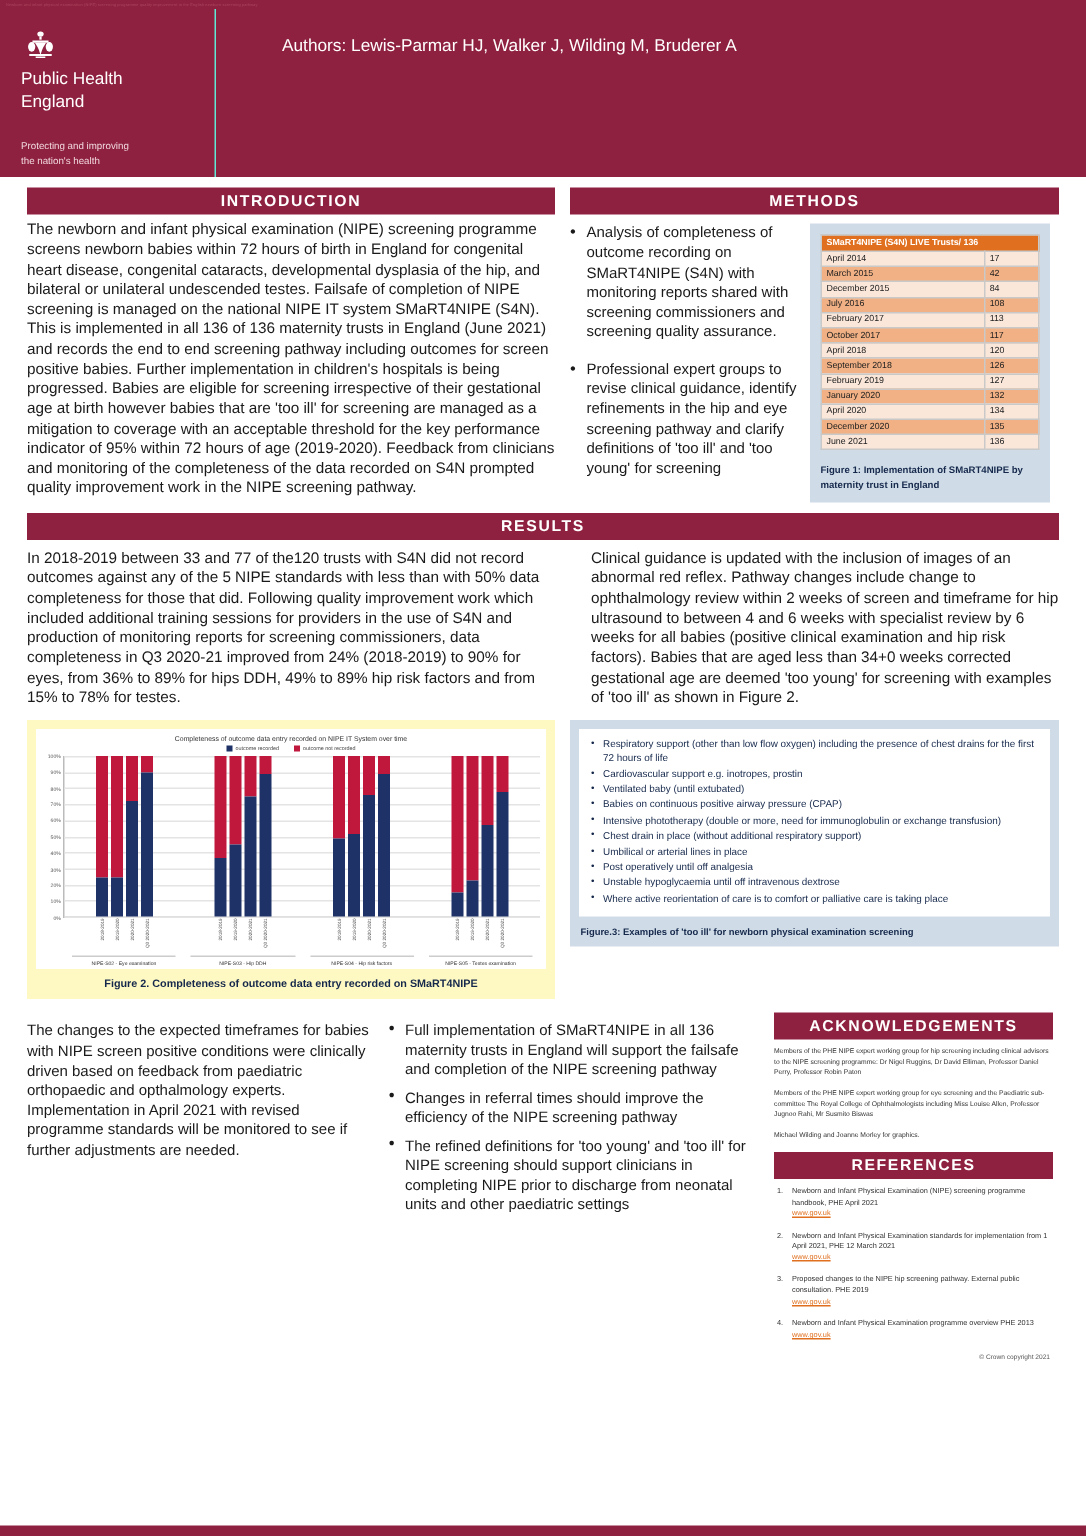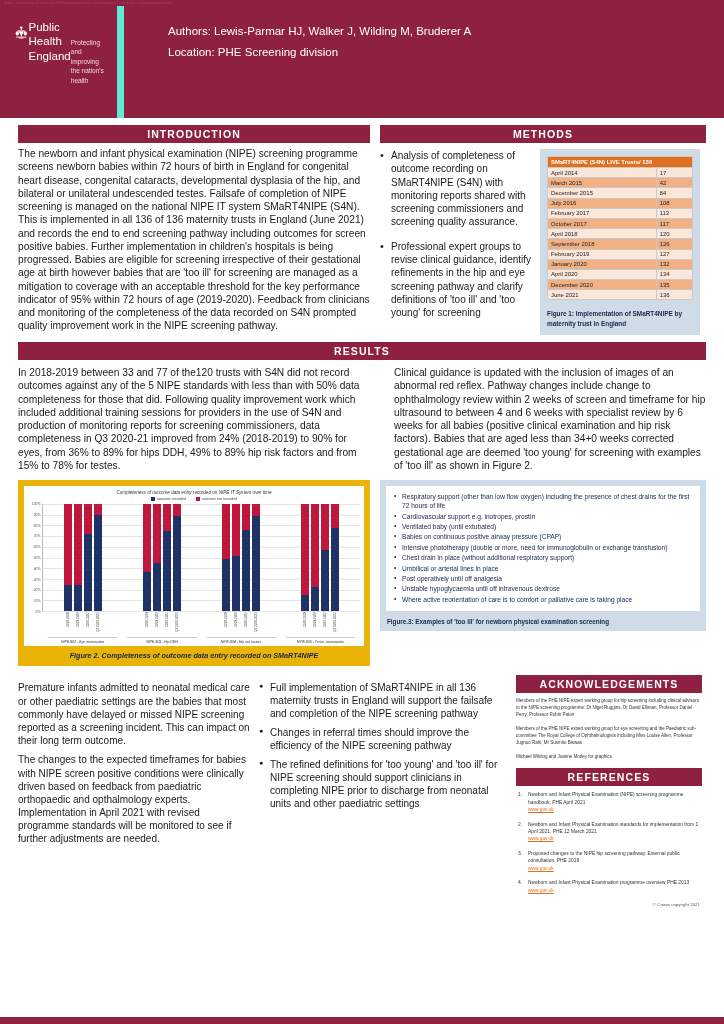--- a/index.html
+++ b/index.html
@@ -25,25 +25,25 @@
   .watermark {
     position: absolute;
     top: 2px; left: 4px;
     font-size: 2.6px;
     line-height: 1.5;
     color: #a8475f;
     letter-spacing: .1px;
     max-width: 300px;
   }
   .logo-col {
-    width: 124px;
+    width: 144px;
     padding: 14px 6px 6px 14px;
-    border-right: 7px solid #5eead4;
+    border-right: 1px solid #5eead4;
     display: flex;
-    flex-direction: row;
+    flex-direction: column;
   }
   .crest {
     width: 26px; height: 26px;
     margin-bottom: 5px;
   }
   .logo-name {
     font-size: 11.5px;
     line-height: 1.25;
     font-weight: 400;
     color: #fff;
@@ -132,24 +132,23 @@
   table.trusts tr.alt td { background: #f2b184; }
   table.trusts tr.norm td { background: #fbe7da; }
   .fig1-cap {
     font-size: 6.4px;
     font-weight: bold;
     line-height: 1.45;
     margin-top: 9px;
     color: #15284b;
   }
   .chart-card {
-    background: #eab308;
+    background: #fef9c3;
     padding: 6px;
     margin-top: 8px;
-    font-style: italic;
   }
   .chart-inner { background: #fff; padding: 4px 4px 2px 4px; }
   .chart-title { font-size: 4.6px; text-align: center; color: #333; margin-bottom: 2px; }
   .chart-legend { display: flex; justify-content: center; gap: 10px; margin-bottom: 3px; }
   .lg { display: flex; align-items: center; gap: 2px; font-size: 3.6px; color: #444; }
   .sw { width: 4px; height: 4px; display: inline-block; }
   .sw.navy { background: #1f3268; }
   .sw.crim { background: #c0173c; }
 
   .plot { display: flex; height: 108px; }
@@ -333,21 +332,20 @@
         <div>England</div>
       </div>
       <div class="logo-tag">
         <div>Protecting and improving</div>
         <div>the nation's health</div>
       </div>
     </div>
 
     <div class="title-col">
       <div class="authors">Authors: Lewis-Parmar HJ, Walker J, Wilding M, Bruderer A</div>
-      <div class="location">Location: PHE Screening division</div>
     </div>
   </div>
 
   <div class="body">
     <div class="row">
 
       <div class="col-l">
         <div class="bar">INTRODUCTION</div>
         <p class="txt">The newborn and infant physical examination (NIPE) screening programme screens newborn babies within 72 hours of birth in England for congenital heart disease, congenital cataracts, developmental dysplasia of the hip, and bilateral or unilateral undescended testes.  Failsafe of completion of NIPE screening is managed on the national NIPE IT system SMaRT4NIPE (S4N). This is implemented in all 136 of 136 maternity trusts in England (June 2021) and records the end to end screening pathway including outcomes for screen positive babies. Further implementation in children's hospitals is being progressed. Babies are eligible for screening irrespective of their gestational age at birth however babies that are 'too ill' for screening are managed as a mitigation to coverage with an acceptable threshold for the key performance indicator of 95% within 72 hours of age (2019-2020).  Feedback from clinicians and monitoring of the completeness of the data recorded on S4N prompted quality improvement work in the NIPE screening pathway.</p>
       </div>
@@ -611,21 +609,20 @@
             <div class="fig3-cap">Figure.3: Examples of 'too ill' for newborn physical examination screening</div>
           </div>
         </div>
       </div>
     </div>
   </div>
 
   <div class="bottom">
 
     <div class="bcol1">
-      <p class="disc-p">Premature infants admitted to neonatal medical care or other paediatric settings are the babies that most commonly have delayed or missed NIPE screening reported as a screening incident. This can impact on their long term outcome.</p>
       <p class="disc-p">The changes to the expected timeframes for babies with NIPE screen positive conditions were clinically driven based on feedback from paediatric orthopaedic and opthalmology experts. Implementation in April 2021 with revised programme standards will be monitored to see if further adjustments are needed.</p>
     </div>
 
     <div class="bcol2">
       <div class="concl">Full implementation of SMaRT4NIPE in all 136 maternity trusts in England will support the failsafe and completion of the NIPE screening pathway</div>
       <div class="concl">Changes in referral times should improve the efficiency of the NIPE screening pathway</div>
       <div class="concl">The refined definitions for 'too young' and 'too ill' for NIPE screening should support clinicians in completing NIPE prior to discharge from neonatal units and other paediatric settings</div>
     </div>
 
     <div class="bcol3">

